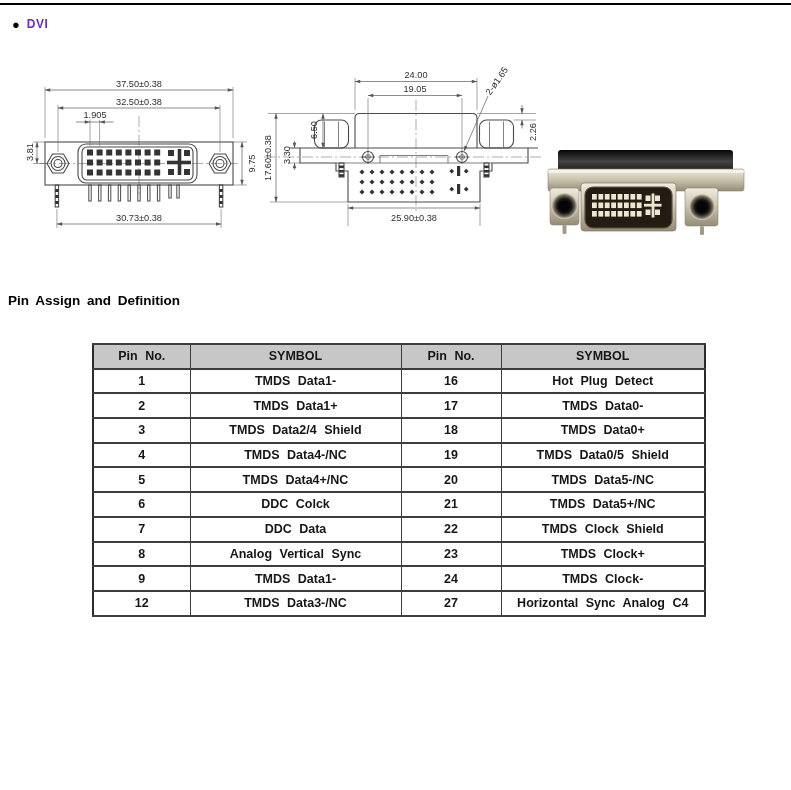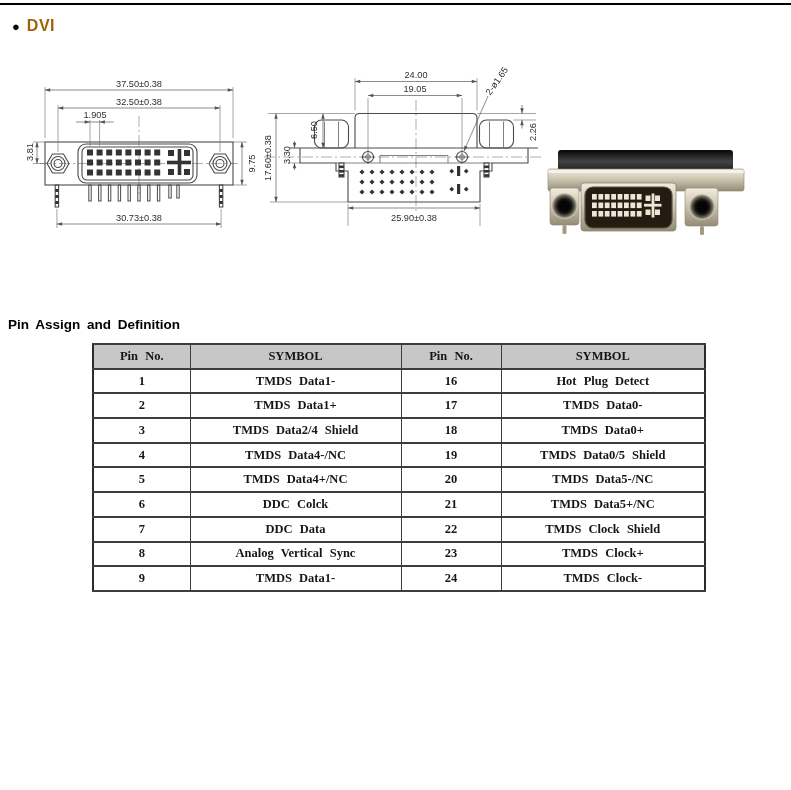--- a/index.html
+++ b/index.html
@@ -1,30 +1,30 @@
 <!DOCTYPE html>
 <html><head>
 <meta charset="utf-8">
 <style>
   html,body{margin:0;padding:0;background:#fff;}
   body{width:791px;height:790px;position:relative;overflow:hidden;
        font-family:"Liberation Sans",sans-serif;color:#111;}
   .top-rule{position:absolute;top:3px;left:0;width:791px;height:2px;background:#000;}
   .section-header{position:absolute;top:17px;left:12px;display:flex;align-items:center;gap:7px;}
   .bullet{font-size:13px;line-height:1;color:#000;}
-  .section-title{font-size:16px;font-weight:600;letter-spacing:.5px;color:#a16207;}
+  .section-title{font-size:12px;font-weight:600;letter-spacing:.5px;color:#6d28d9;}
   .drw{position:absolute;}
   #front-view{left:18px;top:70px;}
   #bottom-view{left:256px;top:58px;}
   #photo{left:545px;top:142px;}
   .heading{position:absolute;left:8px;top:293px;font-size:13.5px;font-weight:700;
-           word-spacing:3px;color:#000;margin-top:24px;}
+           word-spacing:3px;color:#000;}
   table.pins{position:absolute;left:92px;top:343px;width:612px;border-collapse:collapse;
              table-layout:fixed;border:2px solid #2b2b2b;font-size:12.5px;font-weight:600;
-             color:#161616;word-spacing:4px;font-family:Liberation Serif, serif;}
+             color:#161616;word-spacing:4px;}
   table.pins th,table.pins td{border:1px solid #3d3d3d;border-top-width:2px;border-bottom-width:2px;
              height:22.7px;padding:0;text-align:center;vertical-align:middle;font-weight:600;}
   table.pins thead th{background:#c7c7c7;}
   
   .ol{fill:none;stroke:#4a4a4a;stroke-width:1.1;}
   .thin{fill:none;stroke:#4a4a4a;stroke-width:.7;}
   .cl{fill:none;stroke:#8a8a8a;stroke-width:.7;stroke-dasharray:11 3 2 3;}
   .ext{stroke:#6a6a6a;stroke-width:.6;fill:none;}
   .dim{stroke:#5a5a5a;stroke-width:.7;fill:none;}
   .dimtxt{font-size:9.2px;fill:#2e2e2e;text-anchor:middle;font-family:"Liberation Sans",sans-serif;}
@@ -394,14 +394,20 @@
         <td>Analog Vertical Sync</td>
         <td>23</td>
         <td>TMDS Clock+</td>
       </tr>
       <tr>
         <td>9</td>
         <td>TMDS Data1-</td>
         <td>24</td>
         <td>TMDS Clock-</td>
       </tr>
+      <tr>
+        <td>12</td>
+        <td>TMDS Data3-/NC</td>
+        <td>27</td>
+        <td>Horizontal Sync Analog C4</td>
+      </tr>
     </tbody>
 </table>
 
 </body></html>

